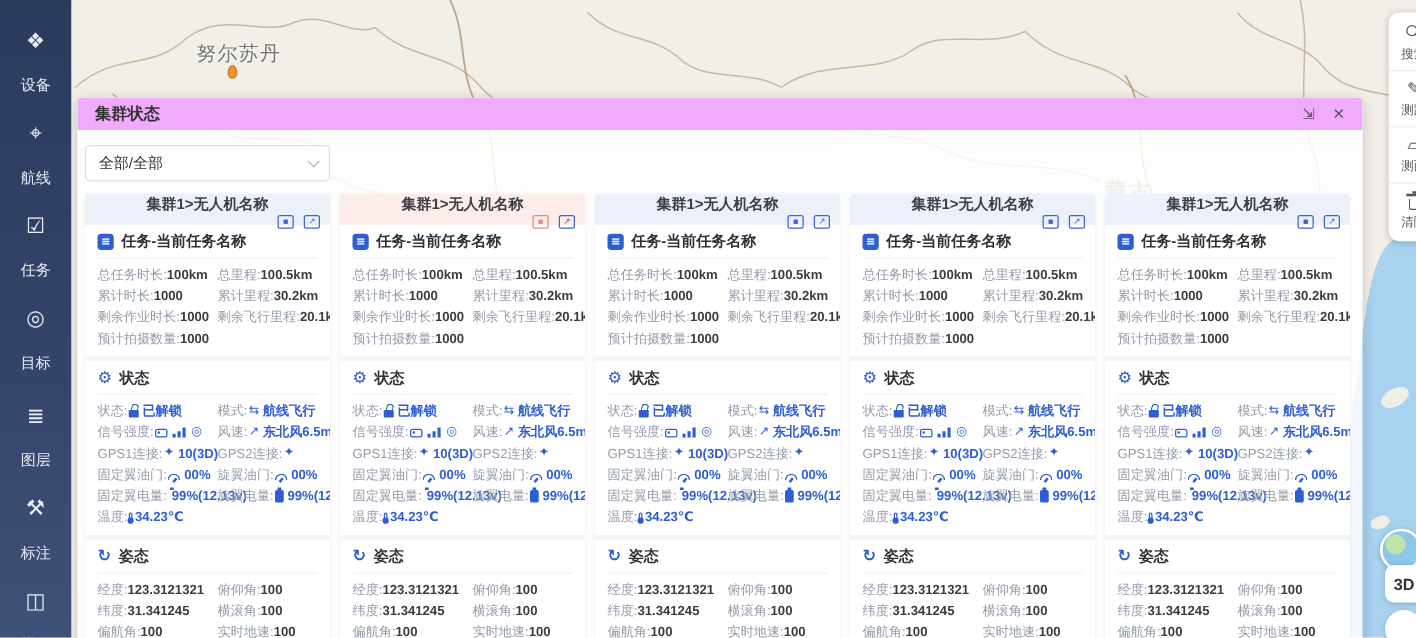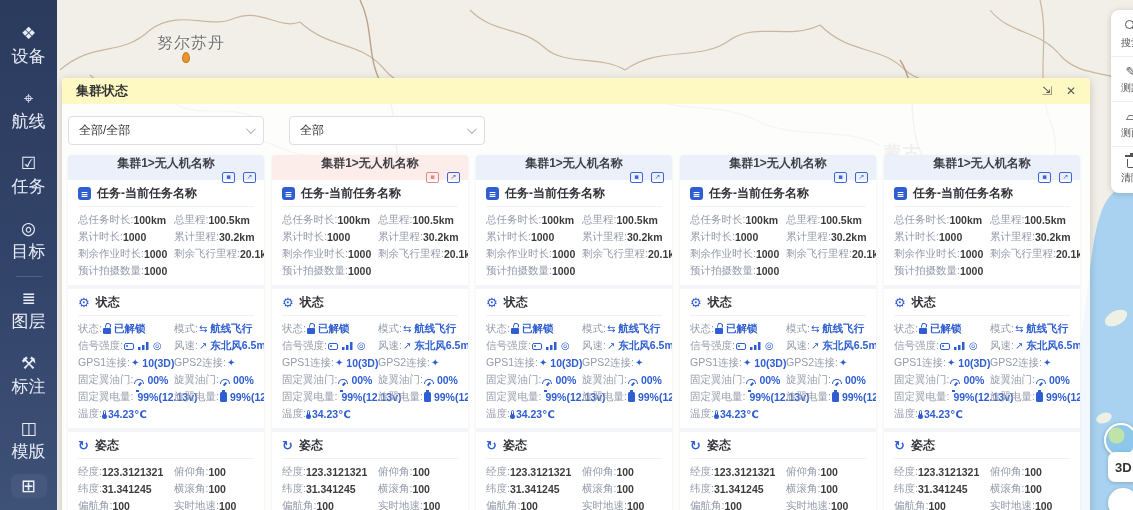--- a/index.html
+++ b/index.html
@@ -16,21 +16,21 @@
   .map-region{position:absolute;left:884px;top:141px;font-size:17px;font-weight:bold;
     color:#9b9483;letter-spacing:2px;z-index:1;}
 
   
   .sidebar{position:absolute;left:0;top:0;width:57px;height:510px;z-index:10;
     background:linear-gradient(180deg,#2b3b5e 0%,#33446a 55%,#3e5176 100%);
     display:flex;flex-direction:column;align-items:center;padding-top:14px;}
   .nav-item{width:100%;display:flex;flex-direction:column;align-items:center;
     color:#e7ecf6;cursor:pointer;padding:10px 0 11px 0;}
   .nav-item .nico{font-size:17px;line-height:18px;font-family:"DejaVu Sans",sans-serif;}
-  .nav-item .nlabel{font-size:17px;margin-top:3px;font-family:Liberation Serif, serif;}
+  .nav-item .nlabel{font-size:12px;margin-top:18px;font-family:Liberation Serif, serif;}
   .nav-divider{width:26px;height:1px;background:#51628a;margin:2px 0;}
   .sidebar-bottom{margin-top:auto;margin-bottom:12px;width:36px;height:34px;border-radius:7px;
     background:#46587e;color:#eef2fa;display:flex;align-items:center;justify-content:center;
     font-size:18px;cursor:pointer;font-family:"DejaVu Sans",sans-serif;}
 
   
   .tools{position:absolute;right:-18px;top:10px;width:40px;z-index:10;background:#fff;
     border-radius:8px;box-shadow:0 1px 6px rgba(0,0,0,.18);padding:2px 0;}
   .tool{display:flex;flex-direction:column;align-items:center;padding:7px 0 6px 0;cursor:pointer;}
   .tool + .tool{border-top:1px solid #efefef;}
@@ -54,21 +54,21 @@
   .btn-3d{position:absolute;left:1108px;top:452px;width:40px;height:30px;background:#fff;
     border-radius:7px;box-shadow:0 1px 4px rgba(0,0,0,.2);z-index:10;display:flex;
     align-items:center;padding-left:7px;font-size:13px;font-weight:bold;color:#333;cursor:pointer;}
   .circle-btn{position:absolute;left:1108px;top:488px;width:30px;height:30px;border-radius:50%;
     background:#fff;box-shadow:0 1px 4px rgba(0,0,0,.2);z-index:10;cursor:pointer;}
 
   
   .panel{position:absolute;left:62px;top:78px;width:1028px;height:470px;z-index:5;
     border-radius:4px 4px 0 0;box-shadow:0 2px 10px rgba(0,0,0,.18);overflow:hidden;
     background:rgba(255,255,255,0.85);}
-  .panel-header{height:26px;background:#fef9c3;display:flex;align-items:center;padding:0 14px;}
+  .panel-header{height:26px;background:#f0abfc;display:flex;align-items:center;padding:0 14px;}
   .panel-title{font-size:13px;font-weight:bold;color:#333;}
   .panel-hd-icons{margin-left:auto;display:flex;gap:14px;align-items:center;color:#555;}
   .ph-ic{font-size:12px;cursor:pointer;font-family:"DejaVu Sans",sans-serif;line-height:1;}
   .panel-body{padding:8px 10px 0 6px;}
 
   .filters{display:flex;gap:25px;margin:4px 0 10px 0;}
   .select{width:196px;height:29px;background:#fff;border:1px solid #dcdfe6;border-radius:4px;
     display:flex;align-items:center;padding:0 10px;font-size:12px;color:#333;cursor:pointer;}
   .caret{margin-left:auto;width:7px;height:7px;border-right:1.4px solid #a9aeb8;
     border-bottom:1.4px solid #a9aeb8;transform:rotate(45deg) translateY(-2px);}
@@ -224,24 +224,20 @@
       <span class="ph-ic">⇲</span>
       <span class="ph-ic">✕</span>
     </span>
   </div>
   <div class="panel-body">
     <div class="filters">
       <div class="select">
         <span>全部/全部</span>
         <span class="caret"></span>
       </div>
-      <div class="select">
-        <span>全部</span>
-        <span class="caret"></span>
-      </div>
     </div>
     <div class="cards-row" id="cards-row">
         <div class="card blue">
           <div class="card-hd">
             <span class="card-title">集群1&gt;无人机名称</span>
             <span class="card-hd-icons">
               <span class="ic-box video">▪</span>
               <span class="ic-box">↗</span>
             </span>
           </div>

